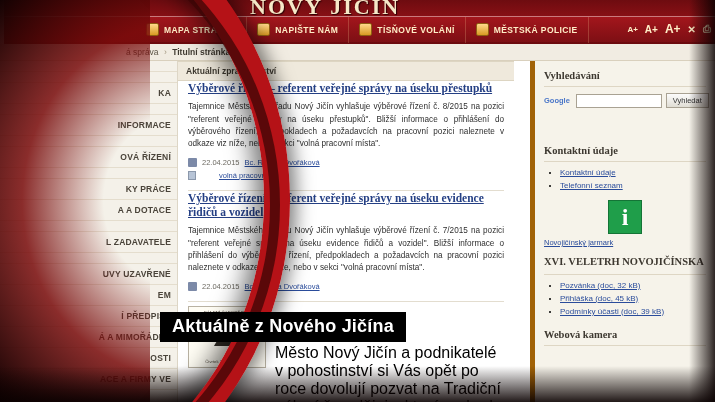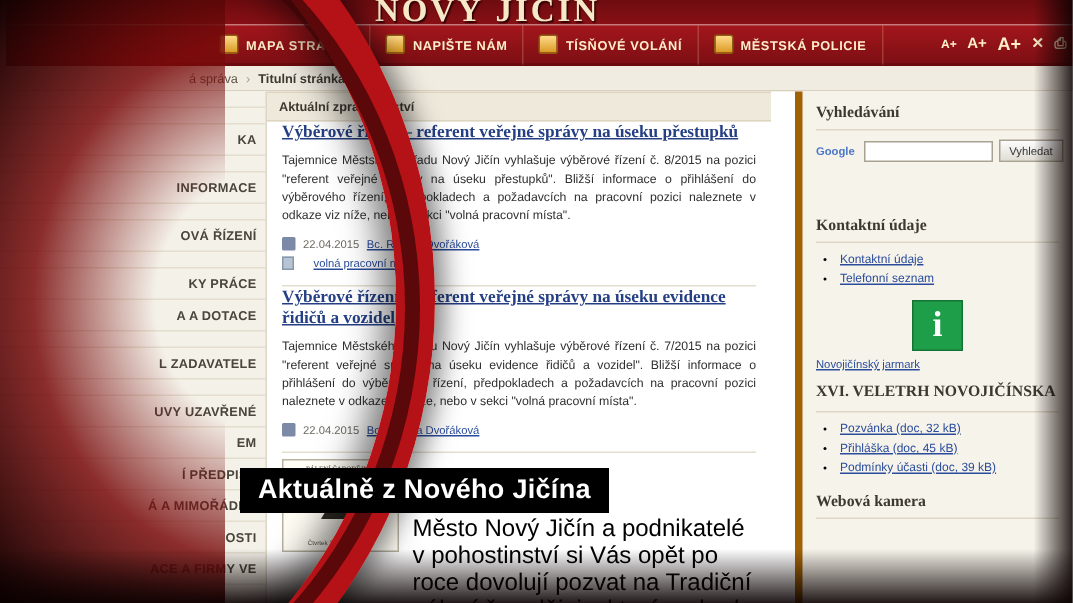--- a/index.html
+++ b/index.html
@@ -142,21 +142,21 @@
     margin: 0; font-size: 8.2px; color: #2f2f2f; line-height: 1.5; text-align: justify;
   }
   .meta-row {
     display: flex; align-items: center; gap: 5px;
     margin-top: 7px; font-size: 7.5px; color: #6d6a62;
   }
   .meta-icon {
     width: 9px; height: 9px; background: #7c8aa8; border-radius: 1px; display: inline-block;
   }
   .meta-link { color: #2a4c9b; text-decoration: underline; }
-  .attach-row { display: flex; align-items: center; gap: 13px; margin-top: 4px; font-size: 7.5px; }
+  .attach-row { display: flex; align-items: center; gap: 23px; margin-top: 4px; font-size: 7.5px; }
   .attach-icon { width: 8px; height: 9px; background: #b7c4d6; border: 1px solid #8b98ab; display: inline-block; }
   .hr-soft { height: 1px; background: #e3ddcf; margin: 8px 10px 0 10px; }
 
   
   .poster-wrap { display: flex; gap: 9px; padding: 4px 10px 10px 10px; }
   .poster {
     width: 78px; height: 62px; flex: 0 0 78px;
     border: 1px solid #b9b2a2; background: #fffdf4;
     position: relative; overflow: hidden;
   }

